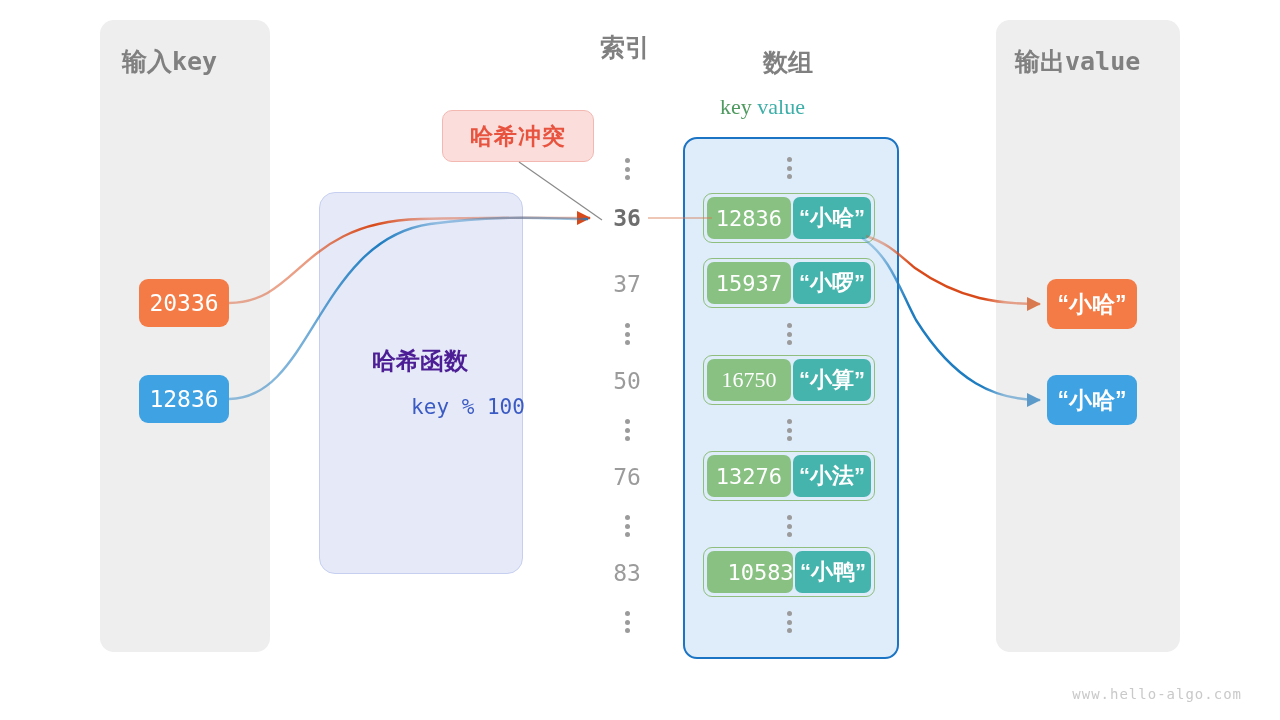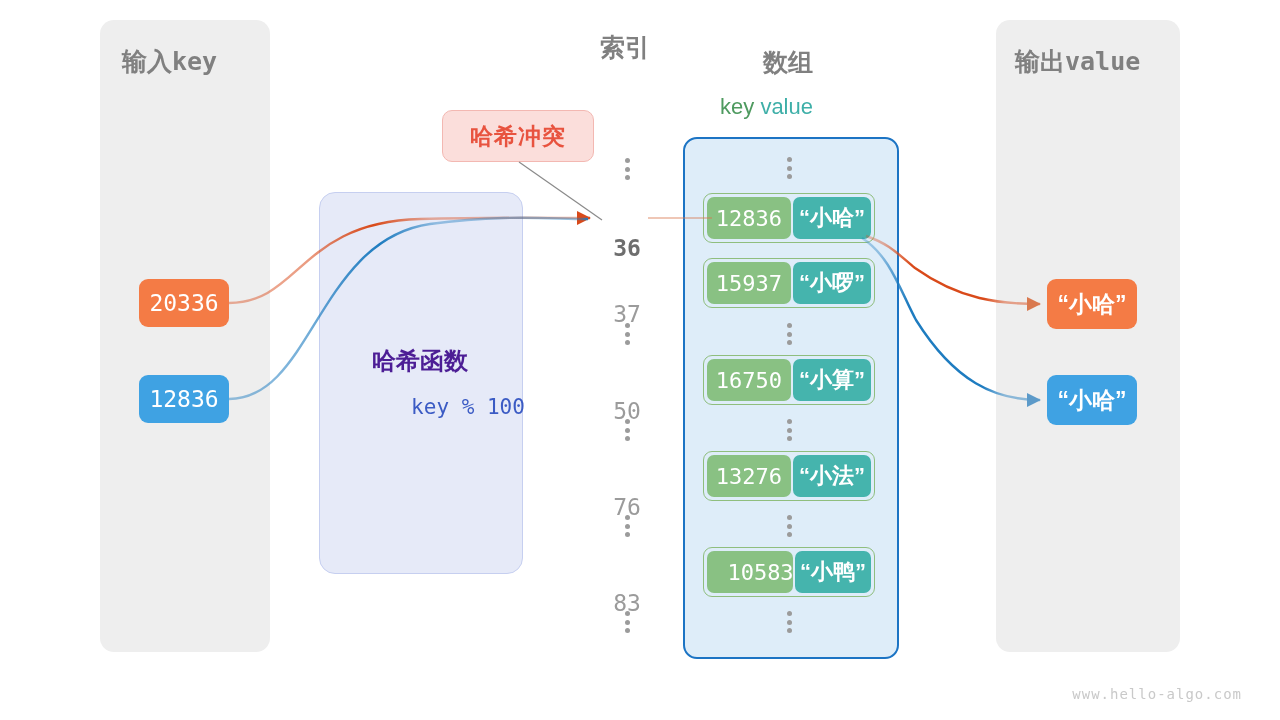--- a/index.html
+++ b/index.html
@@ -36,21 +36,21 @@
   .col-head {
     position: absolute;
     color: #808080;
     font-weight: bold;
     font-size: 25px;
     text-align: center;
     white-space: nowrap;
   }
   .kv-head {
     position: absolute;
-    font-family: Liberation Sans, sans-serif;
+    font-family: Liberation Serif, serif;
     font-size: 22px;
     white-space: pre;
   }
   .kv-head .k { color: #4E9A5F; }
   .kv-head .v { color: #3EAFA8; }
 
   
   .badge {
     position: absolute;
     background: #FBDEDB;
@@ -103,21 +103,20 @@
   .chip.txt    { font-weight: bold; }
 
   
   .idx {
     position: absolute;
     width: 70px;
     text-align: center;
     color: #9B9B9B;
     font-family: "DejaVu Sans Mono", "Liberation Mono", monospace;
     font-size: 23px;
-    margin-top: 30px;
   }
   .idx.active { color: #6E6E6E; font-weight: bold; }
 
   
   .array {
     position: absolute;
     background: #DEEDF9;
     border: 2.2px solid #1C74C4;
     border-radius: 14px;
   }
@@ -249,21 +248,21 @@
     <span class="v" style="width:80px;height:100%;margin-left:2px;">“小啰”</span>
   </div>
 
   <div class="vdots" style="left:779px; top:323px; height:22px;">
       <i></i>
       <i></i>
       <i></i>
     </div>
 
   <div class="cell" style="left:703px; top:355px; width:172px; height:50px;">
-    <span class="k" style="width:86px;height:100%;">16750</span>
+    <span class="k" style="width:86px;height:100%;font-family:Liberation Serif, serif;">16750</span>
     <span class="v" style="width:80px;height:100%;margin-left:2px;">“小算”</span>
   </div>
 
   <div class="vdots" style="left:779px; top:419px; height:22px;">
       <i></i>
       <i></i>
       <i></i>
     </div>
 
   <div class="cell" style="left:703px; top:451px; width:172px; height:50px;">

